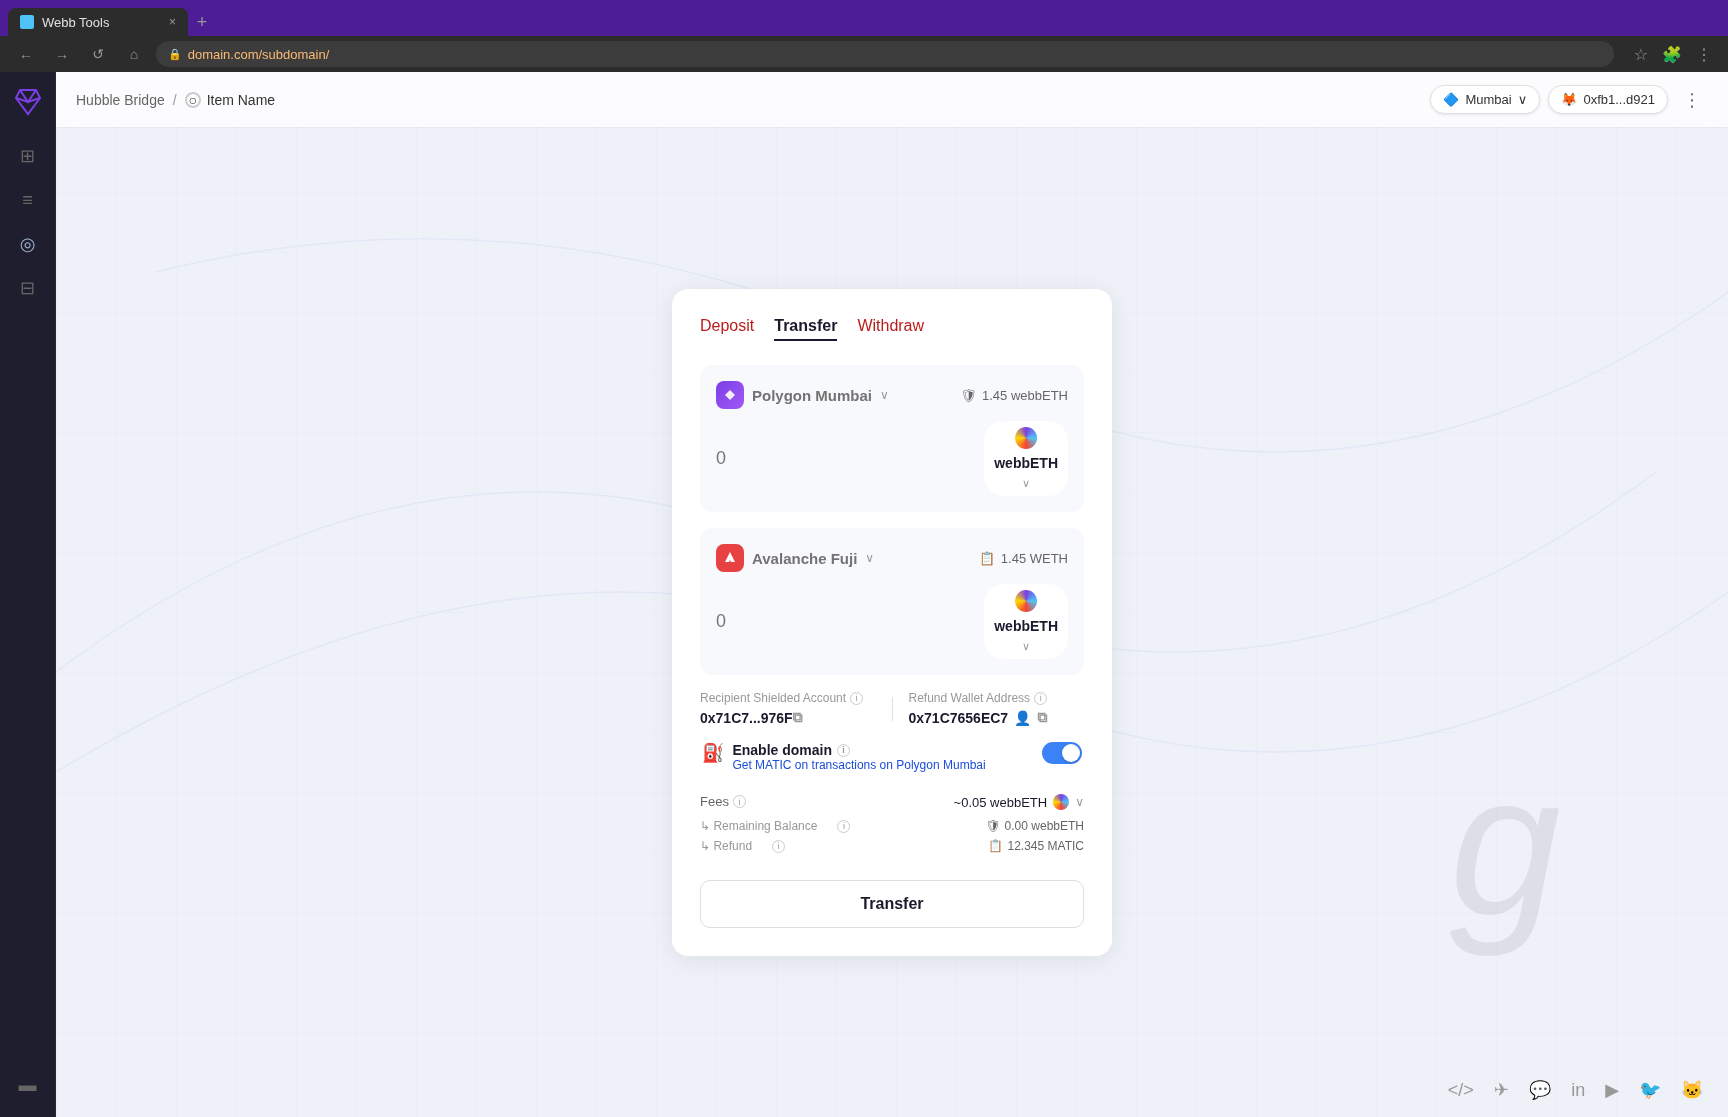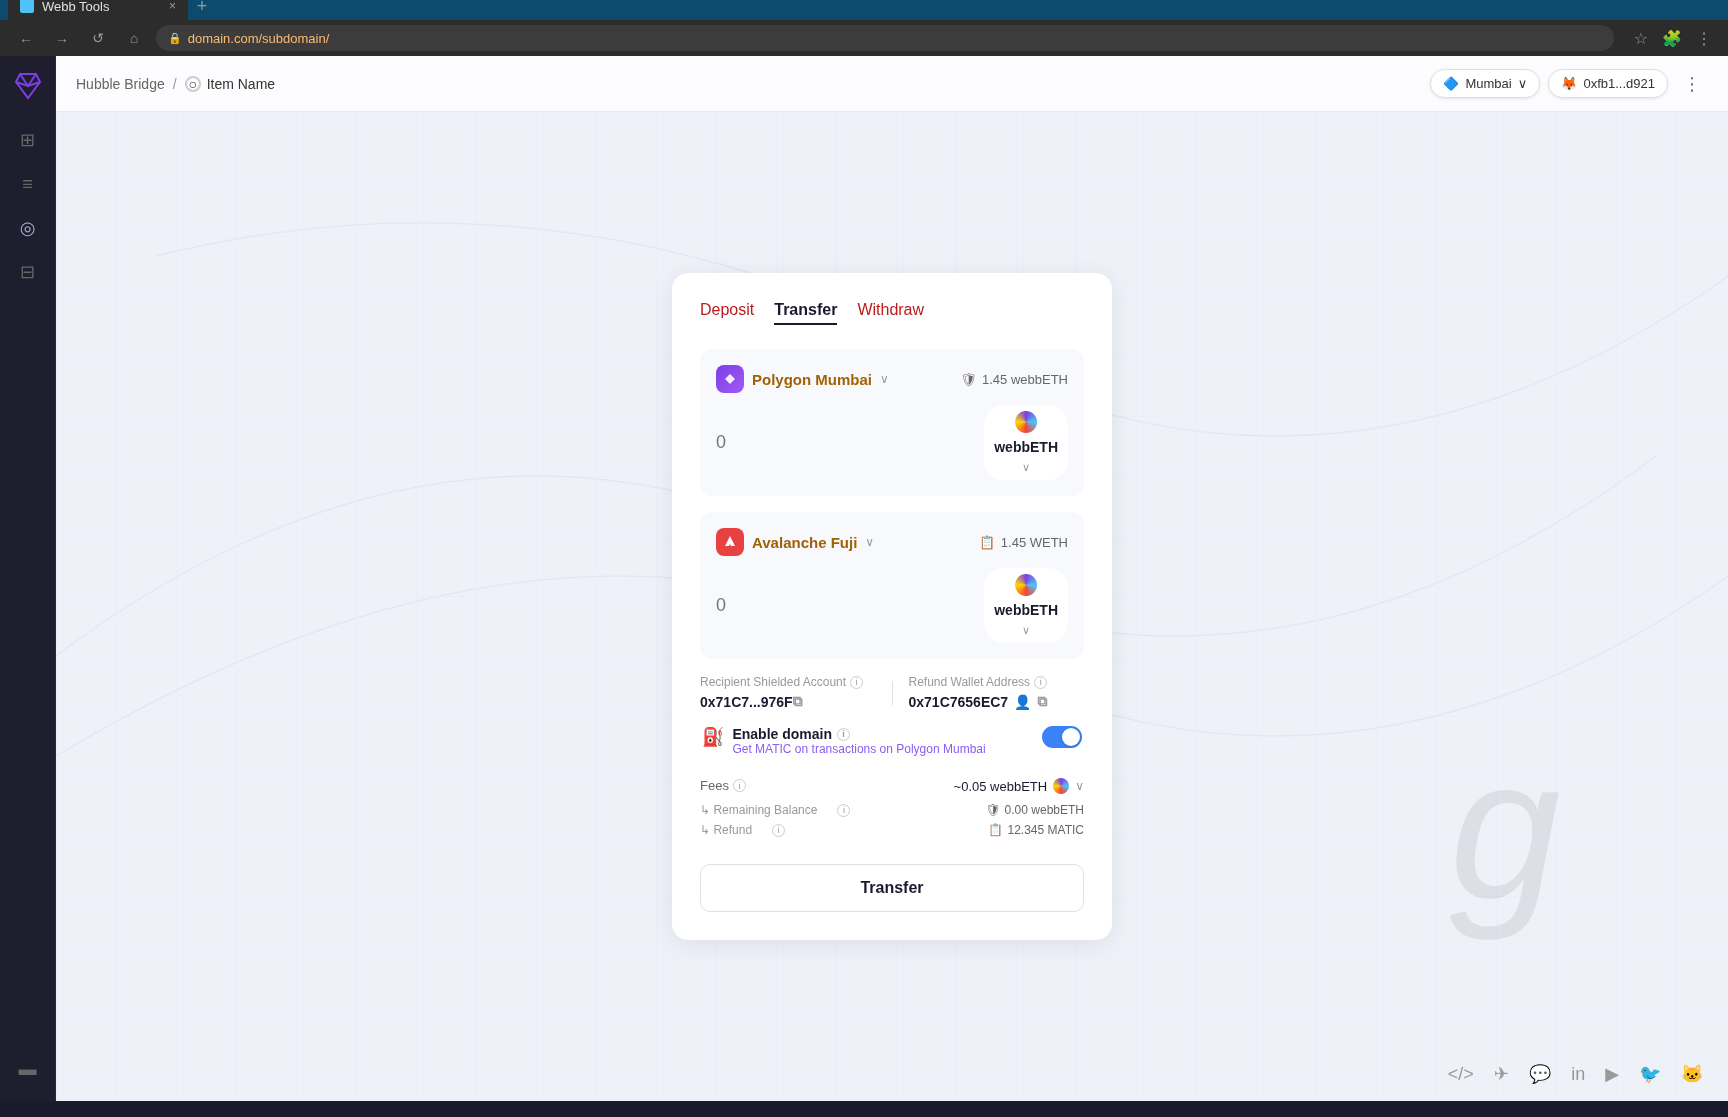--- a/index.html
+++ b/index.html
@@ -1,17 +1,17 @@
 <!DOCTYPE html>
 <html><head>
   <meta charset="utf-8">
   <style>
     * { box-sizing: border-box; margin: 0; padding: 0; }
     body { font-family: -apple-system, BlinkMacSystemFont, 'Segoe UI', sans-serif; background: #1a1a2e; overflow: hidden; width: 1728px; height: 1117px; }
-    .browser-tabs { background: #0c4a6e; height: 20px; display: flex; align-items: flex-end; padding-left: 8px; }
+    .browser-tabs { background: #4c1d95; height: 36px; display: flex; align-items: flex-end; padding-left: 8px; }
     .browser-tab { background: #2c2c2c; border-radius: 8px 8px 0 0; padding: 0 12px; height: 28px; display: flex; align-items: center; gap: 8px; color: #e0e0e0; font-size: 13px; min-width: 180px; }
     .browser-tab-icon { width: 14px; height: 14px; background: #4fc3f7; border-radius: 2px; flex-shrink: 0; }
     .browser-tab-close { margin-left: auto; color: #999; font-size: 12px; cursor: pointer; }
     .tab-add { width: 28px; height: 28px; display: flex; align-items: center; justify-content: center; color: #999; font-size: 18px; cursor: pointer; }
     .browser-controls { height: 36px; background: #2c2c2c; display: flex; align-items: center; padding: 0 12px; gap: 8px; }
     .nav-btn { width: 28px; height: 28px; border-radius: 50%; display: flex; align-items: center; justify-content: center; color: #999; cursor: pointer; font-size: 14px; }
     .address-bar { flex: 1; background: #3c3c3c; border-radius: 20px; height: 26px; display: flex; align-items: center; padding: 0 12px; gap: 6px; }
     .lock-icon-small { color: #999; font-size: 11px; }
     .address-text { color: #fdba74; font-size: 13px; }
     .browser-actions { display: flex; gap: 6px; margin-left: 8px; }
@@ -55,21 +55,21 @@
     .card-tab { font-size: 16px; color: #b91c1c; cursor: pointer; padding-bottom: 4px; }
     .card-tab.active { color: #1a1a2e; font-weight: 700; border-bottom: 2px solid #1a1a2e; }
 
     
     .chain-section { background: #f8f9fc; border-radius: 12px; padding: 16px; margin-bottom: 16px; }
     .chain-header { display: flex; align-items: center; justify-content: space-between; margin-bottom: 12px; }
     .chain-selector { display: flex; align-items: center; gap: 8px; cursor: pointer; }
     .chain-icon { width: 28px; height: 28px; border-radius: 8px; display: flex; align-items: center; justify-content: center; font-size: 16px; }
     .chain-polygon { background: linear-gradient(135deg, #7b3fe4, #a259f7); }
     .chain-avalanche { background: #e84142; }
-    .chain-name { font-size: 15px; font-weight: 600; color: #a16207; }
+    .chain-name { font-size: 15px; font-weight: 600; color: #737373; }
     .chain-chevron { color: #999; font-size: 12px; }
     .chain-balance { display: flex; align-items: center; gap: 5px; font-size: 13px; color: #666; }
 
     
     .amount-row { display: flex; align-items: center; }
     .amount-input { flex: 1; font-size: 18px; color: #bbb; border: none; background: transparent; outline: none; }
     .token-selector { display: flex; align-items: center; gap: 6px; cursor: pointer; background: white; border-radius: 20px; padding: 6px 10px; flex-direction: column; }
     .token-name { font-size: 14px; font-weight: 600; color: #1a1a2e; }
     .token-chevron { color: #999; font-size: 11px; }
 
@@ -82,21 +82,21 @@
     .account-value { font-size: 14px; font-weight: 600; color: #1a1a2e; display: flex; align-items: center; }
     .copy-btn { color: #999; cursor: pointer; font-size: 14px; }
     .divider-v { width: 1px; height: 24px; background: #e0e0e0; }
     .refund-value { display: flex; align-items: center; gap: 6px; font-size: 14px; font-weight: 600; color: #1a1a2e; }
 
     
     .refund-section { display: flex; align-items: flex-start; justify-content: space-between; margin-bottom: 16px; padding: 0 2px; }
     .refund-left { display: flex; align-items: flex-start; gap: 8px; }
     .refund-icon { font-size: 18px; }
     .refund-text h4 { font-size: 14px; font-weight: 600; color: #1a1a2e; display: flex; align-items: center; gap: 5px; }
-    .refund-text p { font-size: 12px; color: #8b5cf6; }
+    .refund-text p { font-size: 12px; color: #1d4ed8; }
 
     
     .toggle { width: 40px; height: 22px; background: #3b82f6; border-radius: 11px; position: relative; cursor: pointer; flex-shrink: 0; }
     .toggle-thumb { width: 18px; height: 18px; background: white; border-radius: 50%; position: absolute; top: 2px; right: 2px; box-shadow: 0 1px 3px rgba(0,0,0,0.2); }
 
     
     .fees-section { margin-bottom: 8px; }
     .fees-row { display: flex; align-items: flex-start; justify-content: space-between; padding: 6px 0; }
     .fees-label { font-size: 13px; color: #666; display: flex; align-items: center; gap: 4px; }
     .fees-value { display: flex; align-items: center; gap: 6px; font-size: 13px; color: #1a1a2e; font-weight: 500; }

